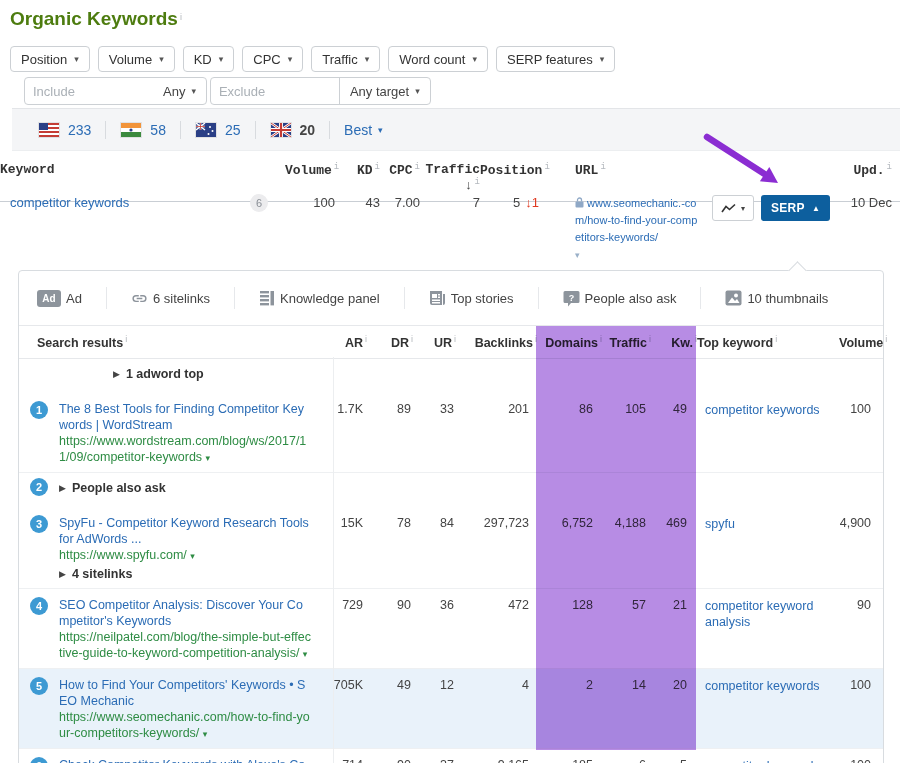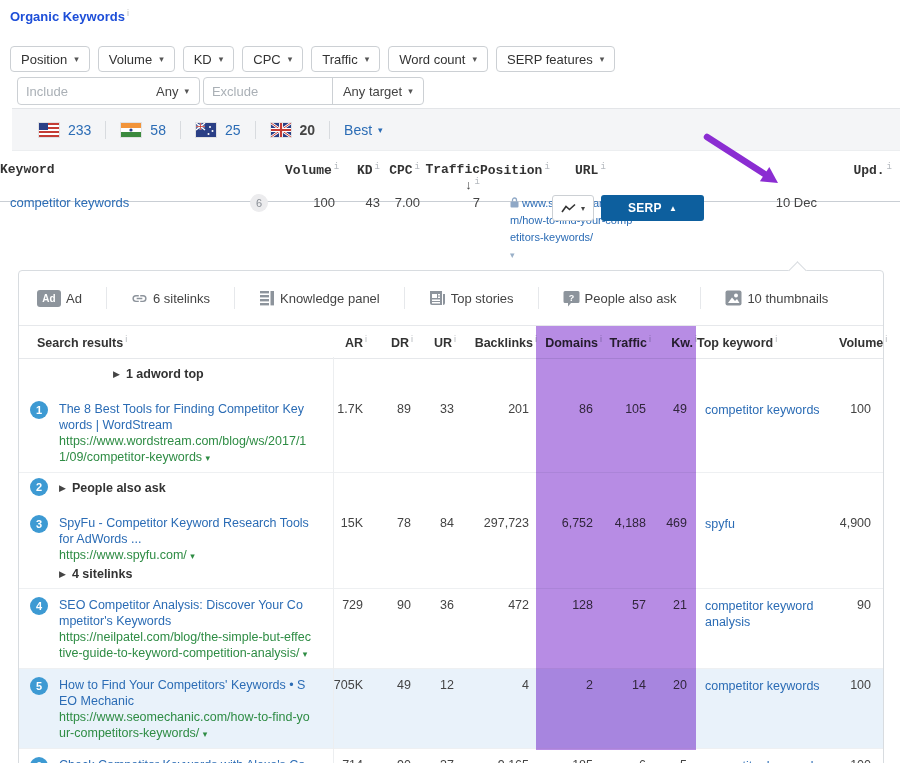--- a/index.html
+++ b/index.html
@@ -4,30 +4,30 @@
 <style>
   html,body{margin:0;padding:0;background:#fff;}
   .page{position:relative;width:900px;height:763px;overflow:hidden;background:#fff;
         font-family:"Liberation Sans",sans-serif;color:#333;font-size:13px;}
   a{text-decoration:none;cursor:pointer;}
   sup.i{font-size:9px;color:#b3b8be;margin-left:2px;font-weight:400;}
   .blue{color:var(--c-blue,#2b6cb5);}
 
   
   .title-row{position:absolute;top:8px;left:10px;}
-  .title-row h1{display:inline;font-size:13px;font-weight:700;color:#1d4ed8;margin:0;text-align:right;}
+  .title-row h1{display:inline;font-size:19px;font-weight:700;color:#4d7c0f;margin:0;text-align:right;}
 
   
   .filter-row{position:absolute;top:46px;left:10px;display:flex;gap:8px;}
   .fbtn{display:inline-flex;align-items:center;height:26px;padding:0 10px;border:1px solid #ccd0d4;
         border-radius:4px;background:#fff;color:#333;font-size:13px;}
   .fbtn .car{font-size:9px;color:#555;margin-left:7px;}
 
   
-  .search-row{position:absolute;top:77px;left:17px;display:flex;}
+  .search-row{position:absolute;top:77px;left:24px;display:flex;}
   .igroup{display:inline-flex;align-items:center;height:26px;border:1px solid #ccd0d4;border-radius:4px;background:#fff;}
   .igroup input{border:none;outline:none;height:22px;padding:0 8px;font-size:13px;font-family:inherit;color:#333;width:112px;background:transparent;}
   .igroup input::placeholder{color:#aab0b6;}
   .iany{display:inline-flex;align-items:center;padding:0 10px;color:#444;font-size:13px;height:100%;}
   .iany.bord{border-left:1px solid #ccd0d4;}
   .iany .car{font-size:9px;color:#555;margin-left:6px;}
   .gap{width:3px;}
 
   
   .flags-bar{position:absolute;top:108px;left:12px;width:900px;height:43px;background:#f4f5f7;
@@ -56,21 +56,21 @@
          font-size:11px;line-height:18px;text-align:center;margin-top:-2px;}
   .pos-chg{color:var(--c-red,#e03a22);margin-left:5px;}
   .urlcell{padding-left:30px;width:128px;box-sizing:content-box;}
   .urllink{color:var(--c-blue,#2b6cb5);font-size:11px;line-height:17px;word-break:break-all;display:block;}
   .lock{vertical-align:-1px;margin-right:3px;}
   .url-caret{color:#9ab0c8;font-size:9px;display:block;margin-top:4px;}
   .btncell{display:flex;gap:7px;padding-left:7px;align-items:flex-start;}
   .chart-btn{display:inline-flex;align-items:center;gap:5px;height:26px;padding:0 8px;background:#fff;
              border:1px solid #ccd0d4;border-radius:3px;}
   .chart-btn .car{font-size:8px;color:#444;}
-  .serp-btn{display:inline-flex;align-items:center;gap:7px;height:26px;padding:0 27px;border-radius:3px;
+  .serp-btn{display:inline-flex;align-items:center;gap:7px;height:26px;padding:0 10px;border-radius:3px;
             background:var(--c-serp-btn,#0d5f9e);color:#fff;font-weight:700;font-size:12px;letter-spacing:.3px;border:none;}
   .serp-btn .car{font-size:8px;}
   .updcell{text-align:right;padding-right:8px;}
 
   
   .arrow-svg{position:absolute;top:125px;left:660px;pointer-events:none;z-index:30;}
 
   
   .serp-panel{position:absolute;top:270px;left:18px;width:866px;height:500px;background:#fff;
               border:1px solid #d8dce0;border-radius:4px;box-sizing:border-box;}
@@ -238,20 +238,21 @@
     <div class="hc ra updh"><span>Upd.</span><sup class="i">i</sup></div>
   </div>
 
   <div class="kwg kw-row">
     <div class="cell"><a class="kwlink">competitor keywords</a></div>
     <div class="cell"><span class="badge">6</span></div>
     <div class="cell ra">100</div>
     <div class="cell ra">43</div>
     <div class="cell ra">7.00</div>
     <div class="cell ra">7</div>
+    <div class="cell ra" style="padding-right:6px;"><span>5</span><span class="pos-chg"><span>↓</span><span>1</span></span></div>
     <div class="cell urlcell">
       <a class="urllink"><svg class="lock" width="9" height="11" viewBox="0 0 9 11">
             <rect x="0.5" y="4.5" width="8" height="6" rx="1" fill="#8fa8c6"></rect>
             <path d="M2.5 4.5 V3 a2 2 0 0 1 4 0 V4.5" fill="none" stroke="#8fa8c6" stroke-width="1.3"></path>
           </svg><span>www.seomechanic.-com/how-to-find-your-competitors-keywords/</span></a>
       <span class="url-caret">▾</span>
     </div>
     <div class="cell btncell">
       <button class="chart-btn">
           <svg width="15" height="11" viewBox="0 0 15 11">

